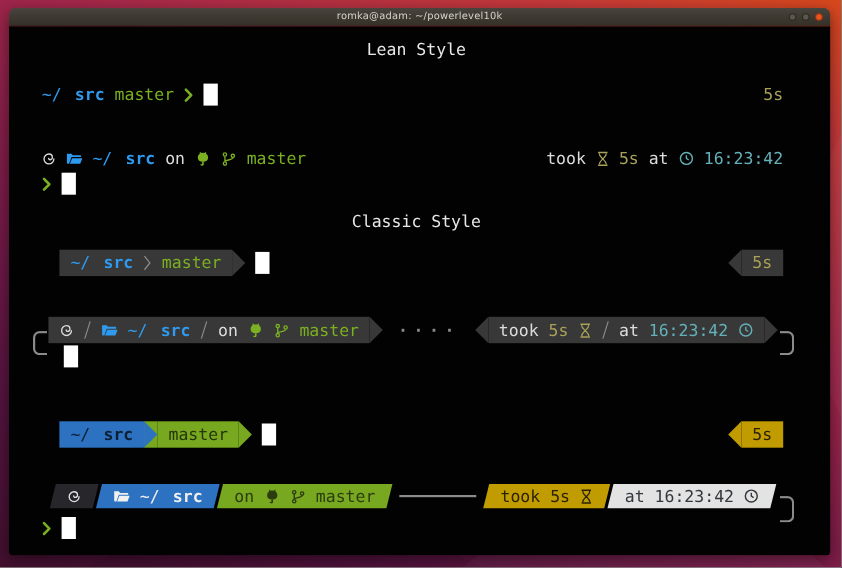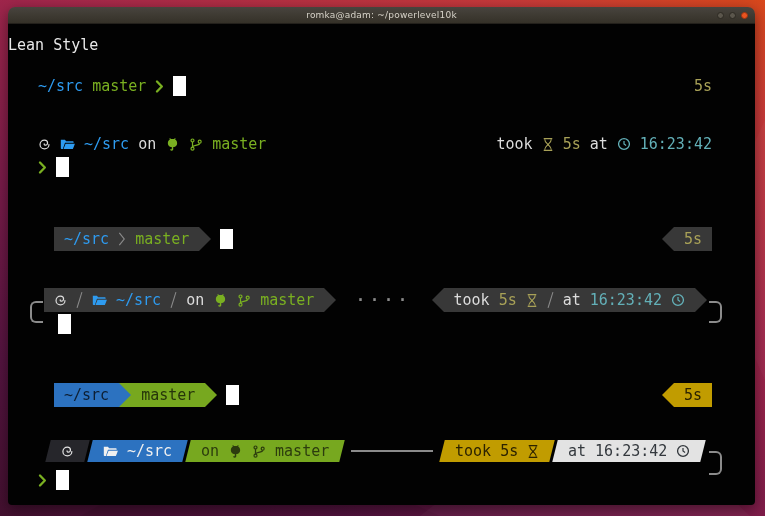--- a/index.html
+++ b/index.html
@@ -28,25 +28,25 @@
   .titlebar .title {
     font-family: "DejaVu Sans", "Liberation Sans", sans-serif;
     font-size: 9px; color: #d6d2c8; letter-spacing: 0.2px;
   }
   .controls { position: absolute; right: 7px; top: 0; height: 17px; display: flex; align-items: center; gap: 5px; }
   .wbtn { width: 7px; height: 7px; border-radius: 50%; background: #5b564c; border: 1px solid #2c2922; }
   .wbtn.close { background: #e95420; border-color: #9c3410; }
 
   .terminal { position: relative; width: 100%; height: 481px; background: #020202; font-size: 15px; color: #e0e0e0; }
 
-  .sec-title { position: absolute; left: 0; right: 6px; color: #e8e8e8; font-size: 15px; }
+  .sec-title { position: absolute; left: 0; right: 6px; text-align: center; color: #e8e8e8; font-size: 15px; }
 
   .row { position: absolute; left: 30px; right: 43px; height: 24px; display: flex; align-items: center; column-gap: 9px; font-size: 15px; }
   .spacer { flex: 1; }
-  .b { font-weight: normal; }
+  .b { font-weight: bold; margin-left: 12px; }
   .blue { color: #2e9bf0; }
   .green { color: #7ab021; }
   .olive { color: #a8a157; }
   .teal { color: #63b0b8; }
   .fg { color: #dcdcdc; }
   .sep { color: #8b8b8b; display: flex; align-items: center; }
   .icon { display: flex; align-items: center; }
 
   .cursor { display: inline-block; width: 13px; height: 20px; background: #ffffff; flex: none; }
 
@@ -164,20 +164,21 @@
       </div>
       <div class="row" style="top:131px">
         <span class="icon green">
             <svg width="9" height="15" viewBox="0 0 10 16">
               <path fill="none" stroke="currentColor" stroke-width="2.6" stroke-linecap="round" stroke-linejoin="round" d="M2.2 2.5 7.6 8l-5.4 5.5"></path>
             </svg>
           </span>
         <span class="cursor"></span>
       </div>
 
+      <div class="sec-title" style="top:168px">Classic Style</div>
 
       <div class="row" style="top:203px">
         <div class="plgroup" style="margin-left:16px">
           <div class="pseg">
             <span class="blue"><span>~/</span><span class="b">src</span></span>
             <span class="sep icon">
                 <svg width="8" height="18" viewBox="0 0 9 20">
                   <path fill="none" stroke="currentColor" stroke-width="1.3" d="M1.5 3 7 10l-5.5 7"></path>
                 </svg>
               </span>

